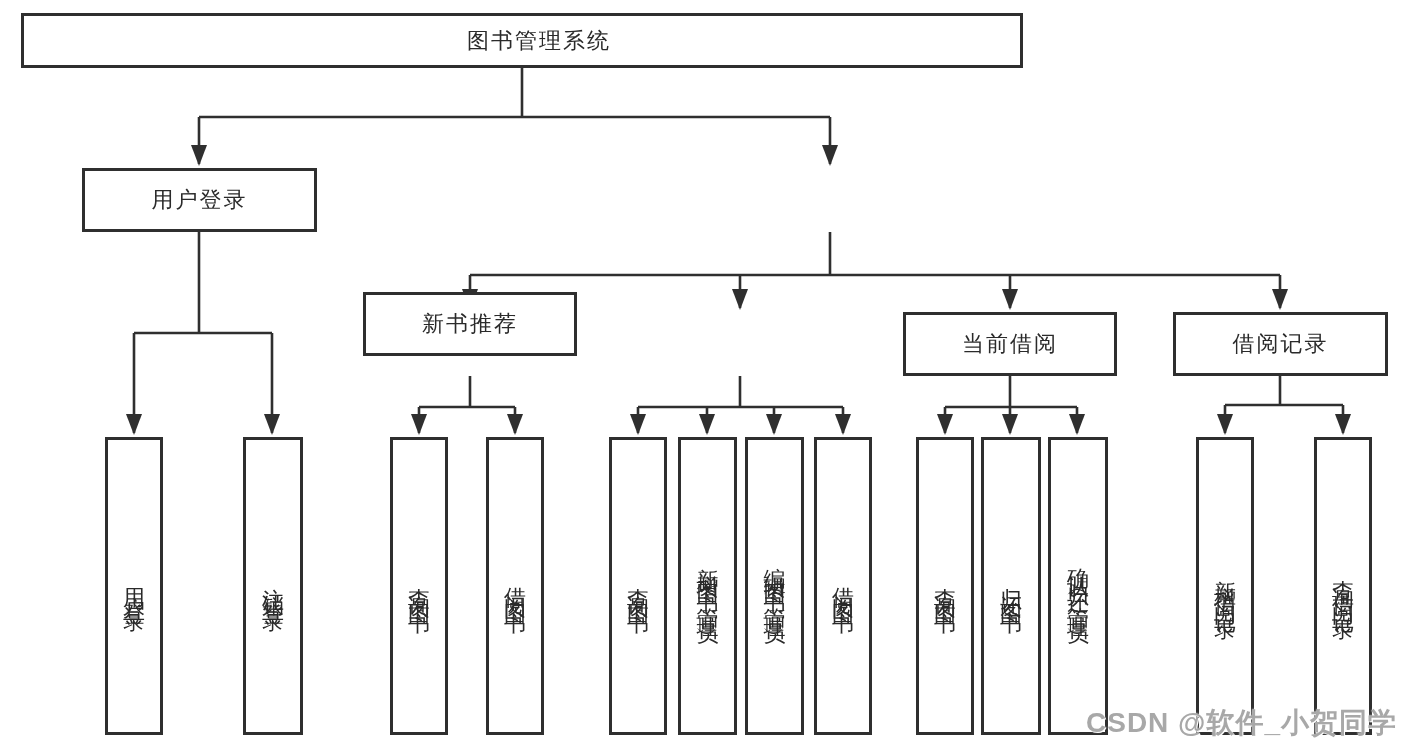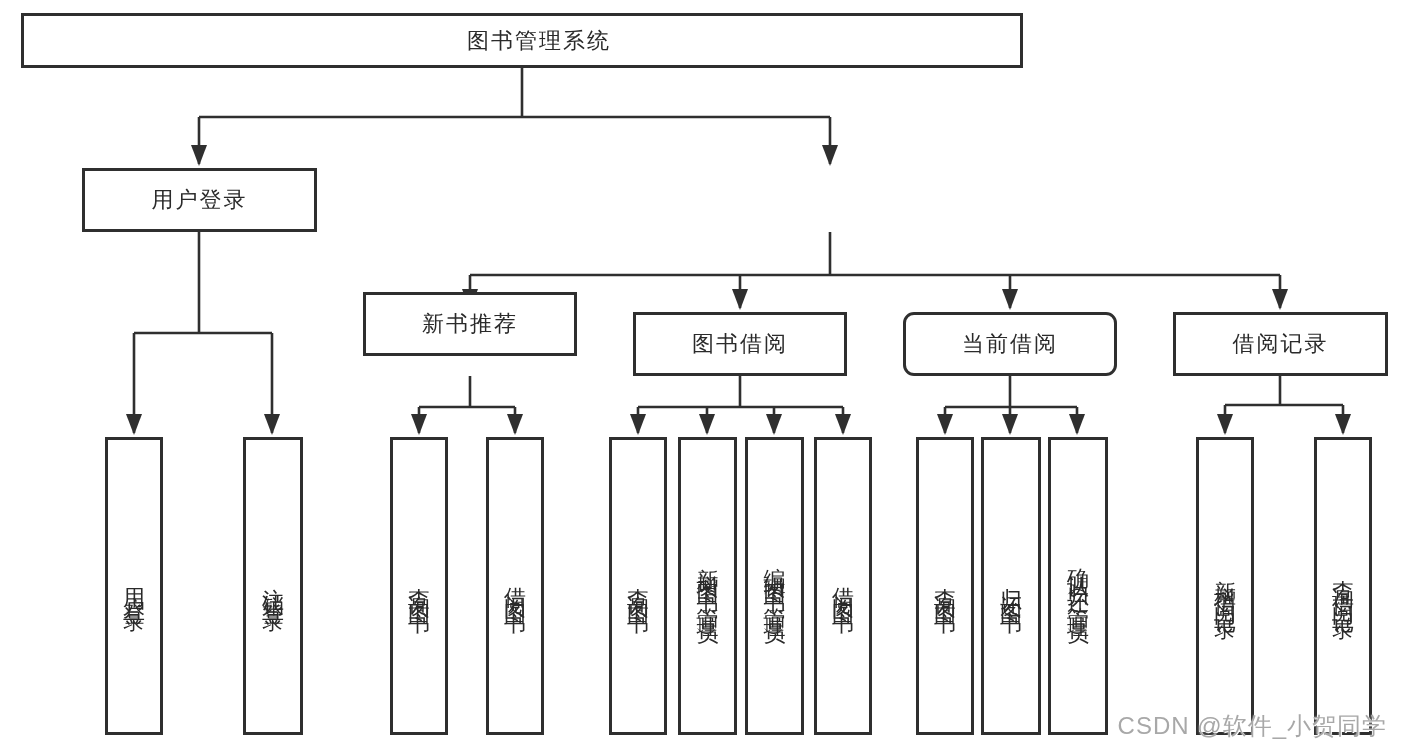--- a/index.html
+++ b/index.html
@@ -53,29 +53,30 @@
   }
   .box--h { letter-spacing: 2px; }
   .box--v {
     writing-mode: vertical-rl;
     text-orientation: mixed;
     letter-spacing: 8px;
     font-size: 22px;
   }
   .watermark {
     position: absolute;
-    right: 18px;
+    right: 8px;
     bottom: 5px;
     z-index: 3;
-    font-size: 24px;
+    font-size: 28px;
     letter-spacing: 1px;
     color: var(--watermark);
     text-shadow: 0 0 2px #ffffff, 1px 1px 0 #ffffff;
     pointer-events: none;
     white-space: nowrap;
+    font-weight: bold;
   }
 </style>
 </head>
 <body>
 
 <div class="stage">
 
   <svg class="connectors" viewBox="0 0 1405 747" xmlns="http://www.w3.org/2000/svg" aria-hidden="true">
 
     <path d="M522 68 V117 M199 117 H830 M199 117 V164 M830 117 V164"></path>
@@ -113,22 +114,21 @@
   </svg>
 
   <div class="box box--h" style="left:21px; top:13px; width:1002px; height:55px;padding-left:34px;">图书管理系统</div>
 
   <div class="box box--h" style="left:82px; top:168px; width:235px; height:64px;">用户登录</div>
 
   <div class="box box--v" style="left:105px; top:437px; width:58px; height:298px;">用户登录</div>
   <div class="box box--v" style="left:243px; top:437px; width:60px; height:298px;">注销登录</div>
 
   <div class="box box--h" style="left:363px; top:292px; width:214px; height:64px;">新书推荐</div>
-  <div class="box box--h" style="left:633px; top:312px; width:214px; height:64px;">图书借阅</div>
-  <div class="box box--h" style="left:903px; top:312px; width:214px; height:64px;border-radius:11px;">当前借阅</div>
+  <div class="box box--h" style="left:903px; top:312px; width:214px; height:64px;">当前借阅</div>
   <div class="box box--h" style="left:1173px; top:312px; width:215px; height:64px;">借阅记录</div>
 
   <div class="box box--v" style="left:390px; top:437px; width:58px; height:298px;">查询图书</div>
   <div class="box box--v" style="left:486px; top:437px; width:58px; height:298px;">借阅图书</div>
 
   <div class="box box--v" style="left:609px; top:437px; width:58px; height:298px;">查询图书</div>
   <div class="box box--v" style="left:678px; top:437px; width:59px; height:298px;">新增图书（管理员）</div>
   <div class="box box--v" style="left:745px; top:437px; width:59px; height:298px;">编辑图书（管理员）</div>
   <div class="box box--v" style="left:814px; top:437px; width:58px; height:298px;">借阅图书</div>
 

